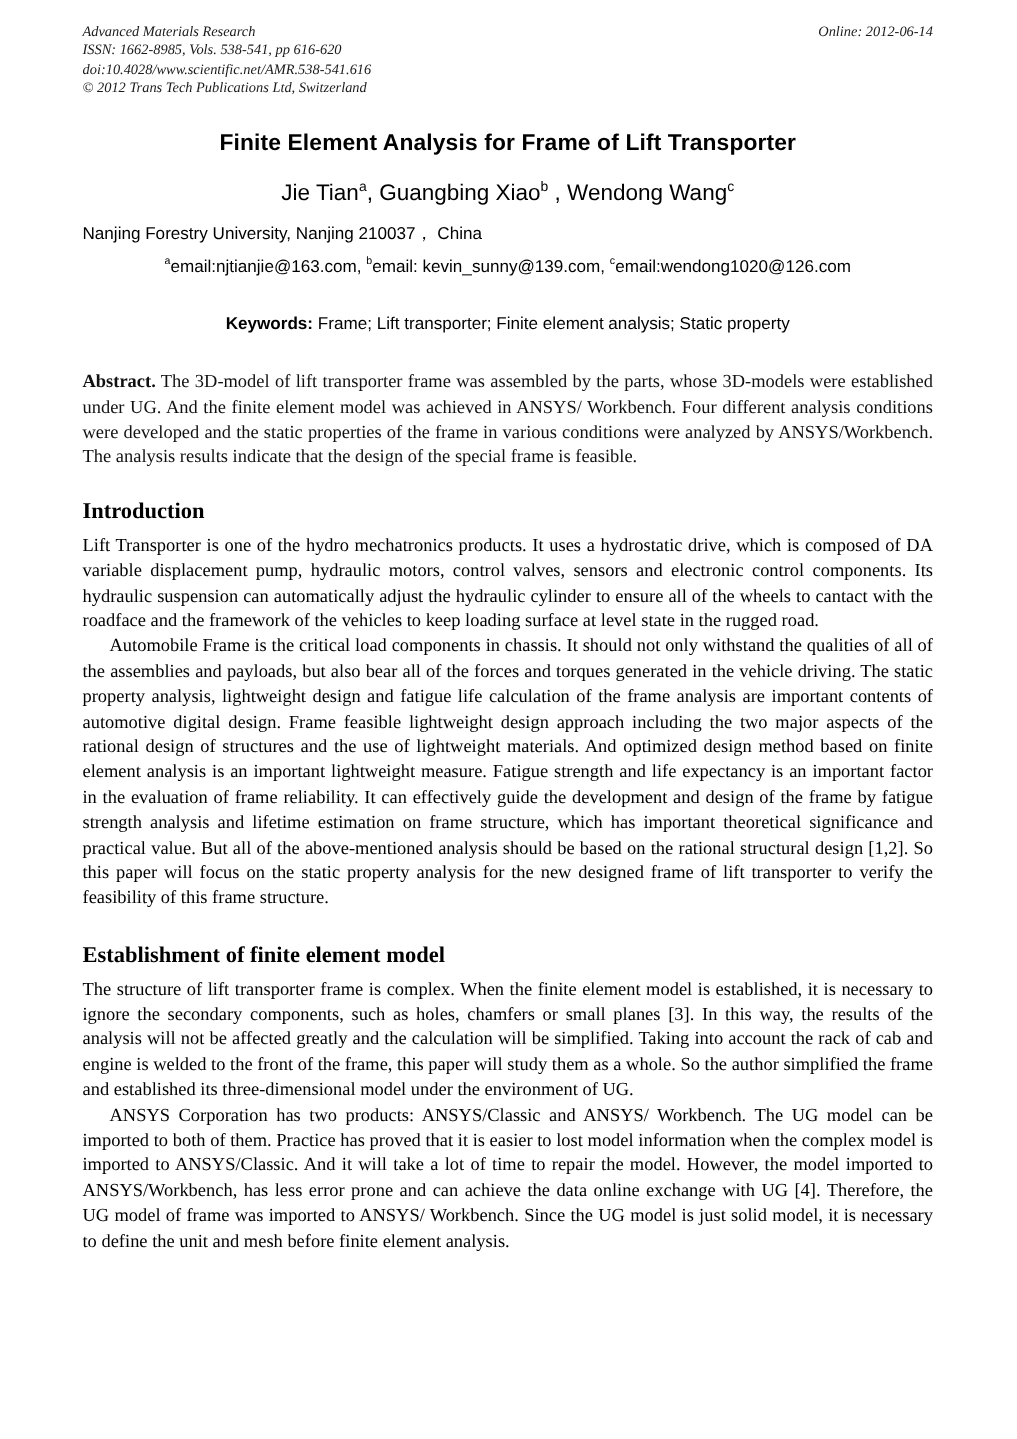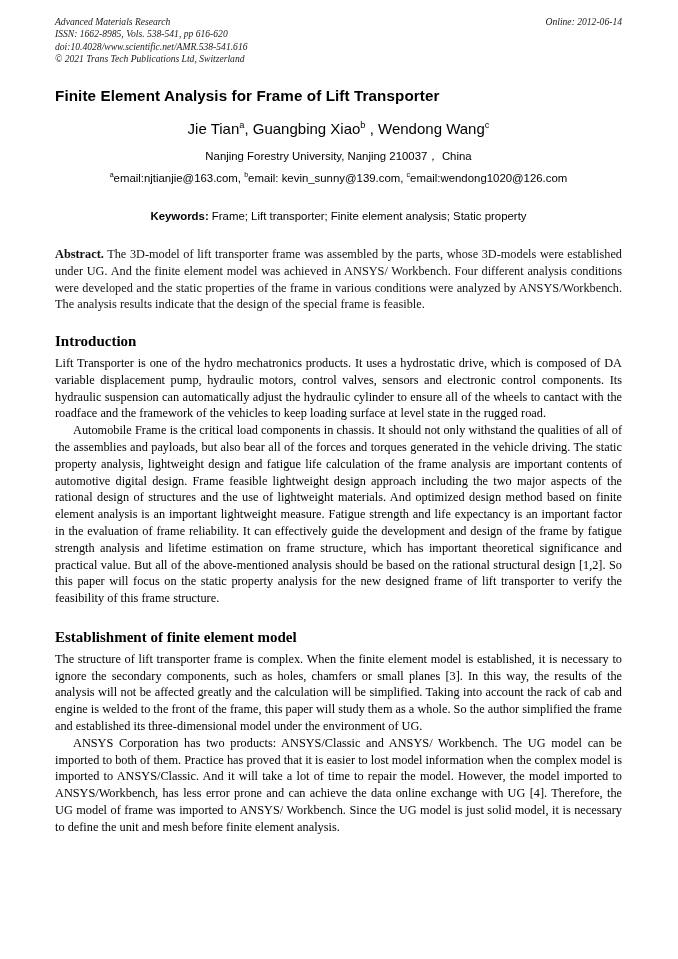--- a/index.html
+++ b/index.html
@@ -42,21 +42,21 @@
     right: 0;
     font-style: italic;
     font-size: 9.6px;
     white-space: nowrap;
     padding-left: 16px;
   }
 
   
   .doc-title {
     margin: 18px 0 0 0;
-    text-align: left;
+    text-align: center;
     font-family: "Liberation Sans", "DejaVu Sans", sans-serif;
     font-weight: bold;
     font-size: 15.2px;
     line-height: 20px;
     letter-spacing: 0.1px;
     color: #000;
   }
   .authors {
     margin: 14px 0 0 0;
     text-align: center;
@@ -66,21 +66,20 @@
     color: #000;
   }
   .authors sup,
   .emails sup {
     font-size: 0.62em;
     vertical-align: super;
     line-height: 0;
   }
   .affiliation {
     margin: 10px 0 0 0;
-    text-align: center;
     font-family: "Liberation Sans", "DejaVu Sans", sans-serif;
     font-size: 11.4px;
     line-height: 16px;
     color: #000;
   }
   .emails {
     margin: 6px 0 0 0;
     text-align: center;
     font-family: "Liberation Sans", "DejaVu Sans", sans-serif;
     font-size: 11.4px;
@@ -132,21 +131,21 @@
 </style>
 </head>
 <body>
 
 <div class="page">
 
   <div class="journal-header">
     <div class="jh-line">Advanced Materials Research</div>
     <div class="jh-line">ISSN: 1662-8985, Vols. 538-541, pp 616-620</div>
     <div class="jh-line">doi:10.4028/www.scientific.net/AMR.538-541.616</div>
-    <div class="jh-line">© 2021 Trans Tech Publications Ltd, Switzerland</div>
+    <div class="jh-line">© 2012 Trans Tech Publications Ltd, Switzerland</div>
     <div class="online-date">Online: 2012-06-14</div>
   </div>
 
   <h1 class="doc-title">Finite Element Analysis for Frame of Lift Transporter</h1>
 
   <div class="authors">
     <span>Jie Tian</span><sup>a</sup><span>, Guangbing Xiao</span><sup>b</sup><span> , Wendong Wang</span><sup>c</sup>
   </div>
 
   <div class="affiliation">Nanjing Forestry University, Nanjing 210037， China</div>

